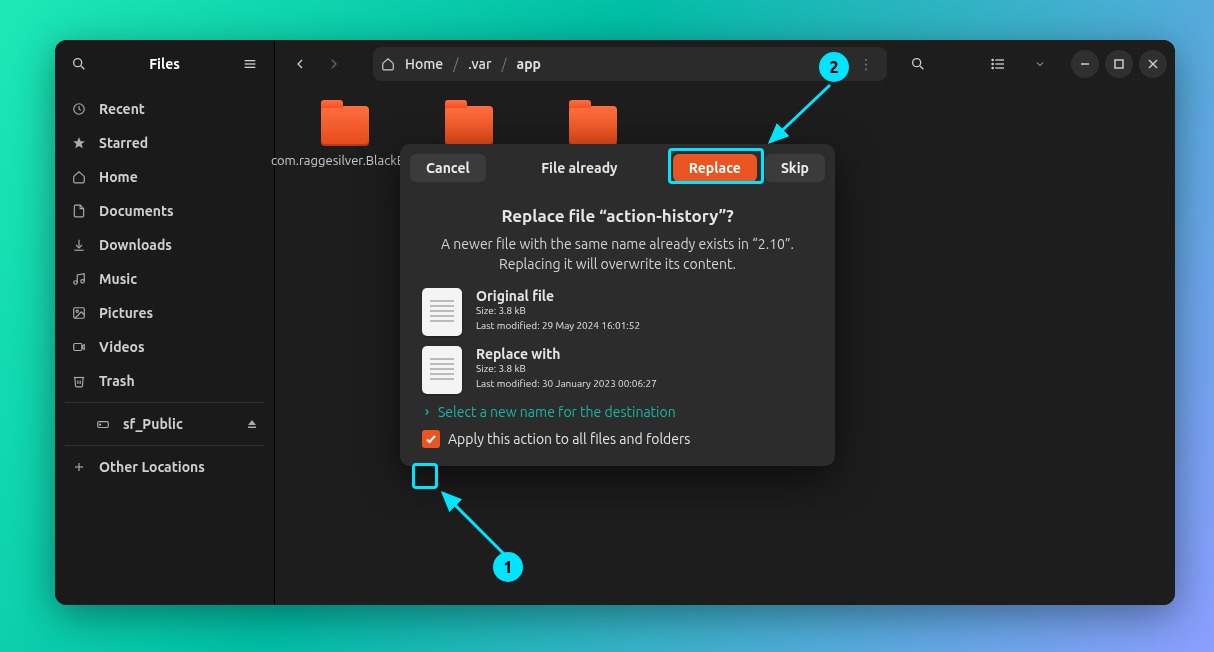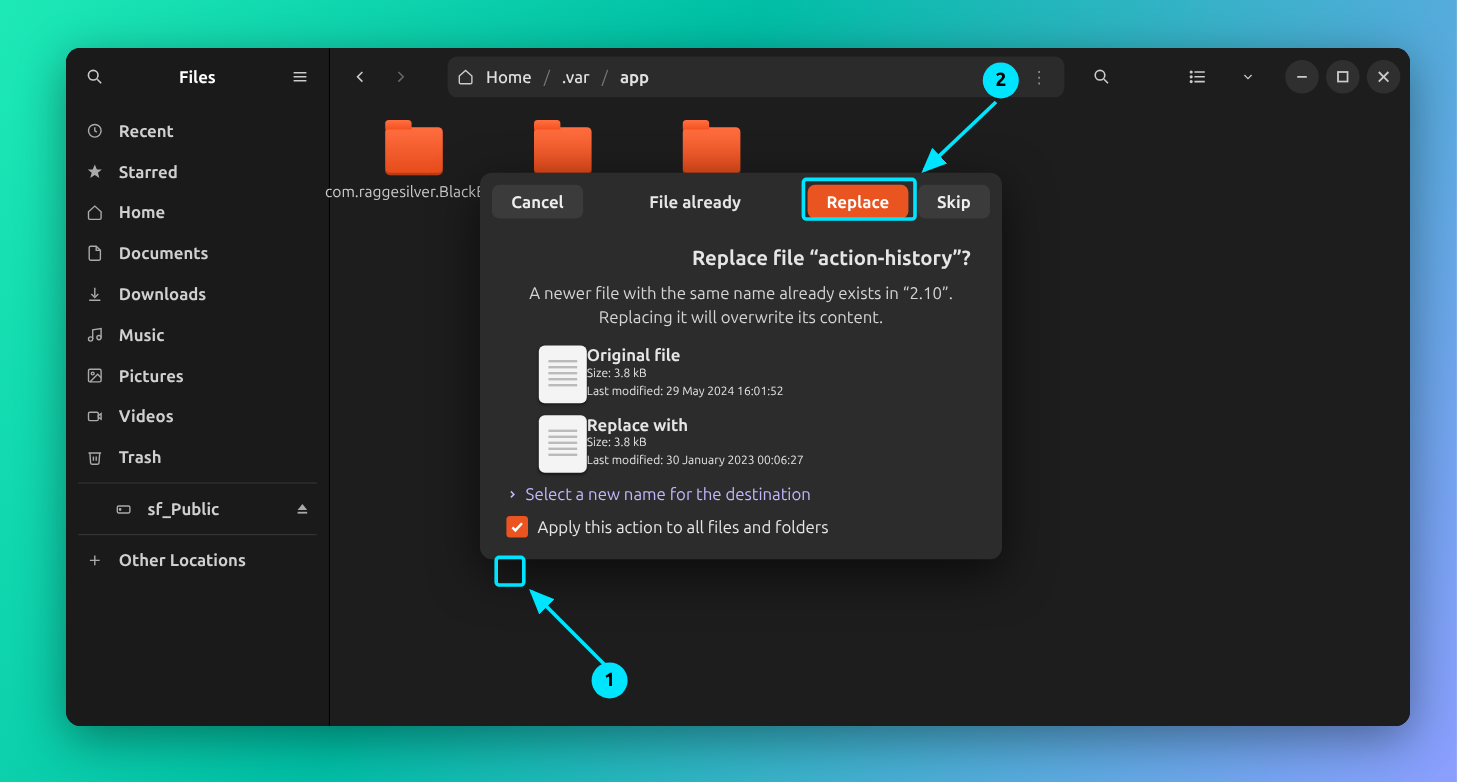--- a/index.html
+++ b/index.html
@@ -93,34 +93,34 @@
   .dialog-header {
     display:flex; align-items:center; justify-content:space-between;
     padding:10px 10px; border-radius:10px 10px 0 0;
   }
   .dlg-title { font-weight:700; }
   .dlg-btn {
     padding:6px 16px; border-radius:6px; background:#3b3b3b; color:#eee; font-weight:600;
   }
   .dlg-btn.primary { background:#e95420; color:#fff; }
   .dialog-body { padding:8px 22px 18px 22px; }
-  .dlg-question { font-weight:700; font-size:17px; text-align:right; margin:6px 4px 10px; }
+  .dlg-question { font-weight:700; font-size:17px; text-align:center; margin:6px 4px 10px; }
   .dlg-sub { text-align:center; color:#d4d4d4; font-size:14px; line-height:1.4; margin-bottom:14px;}
-  .file-row { display:flex; margin-bottom:10px;margin-left:27px; }
+  .file-row { display:flex; gap:14px; margin-bottom:10px; }
   .file-icon {
     width:40px;height:48px;background:#f4f4f4;border-radius:5px;position:relative;
     box-shadow:0 1px 2px rgba(0,0,0,.4);
   }
   .file-icon::before{
     content:"";position:absolute;left:8px;top:12px;right:8px;height:2px;background:#bbb;
     box-shadow:0 5px 0 #bbb,0 10px 0 #bbb,0 15px 0 #bbb,0 20px 0 #bbb;
   }
   .file-meta .fm-title{font-weight:700;}
   .file-meta .fm-line{color:#e5e5e5;font-size:10px; line-height:1.45;}
-  .select-new { display:flex; align-items:center; gap:6px; color:#c4b5fd; margin:6px 0 10px; }
+  .select-new { display:flex; align-items:center; gap:6px; color:#14b8a6; margin:6px 0 10px; }
   .apply-row { display:flex; align-items:center; gap:8px; }
   .checkbox {
     width:18px;height:18px;background:#e95420;border-radius:3px;
     display:flex;align-items:center;justify-content:center;color:#fff;
   }
 
   
   .anno-box { position:absolute; border:3px solid #00e5ff; border-radius:4px; pointer-events:none;}
   .anno-circle {
     position:absolute;width:30px;height:30px;border-radius:50%;

